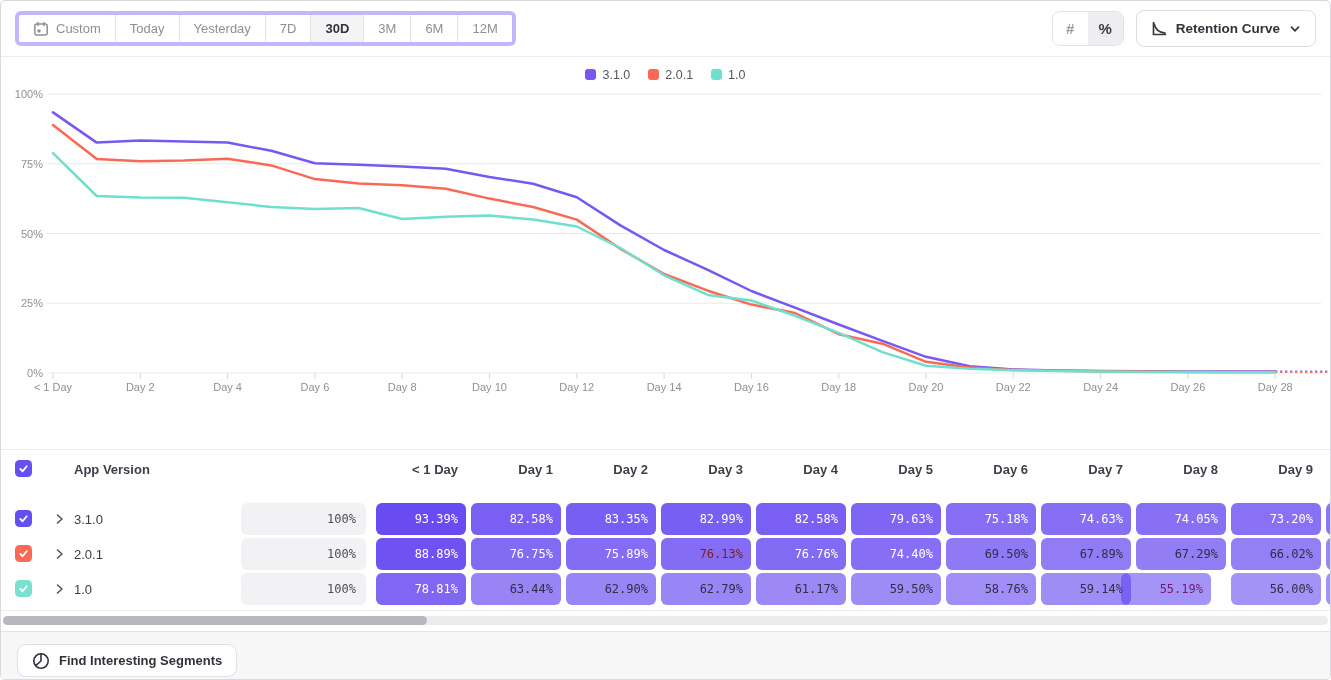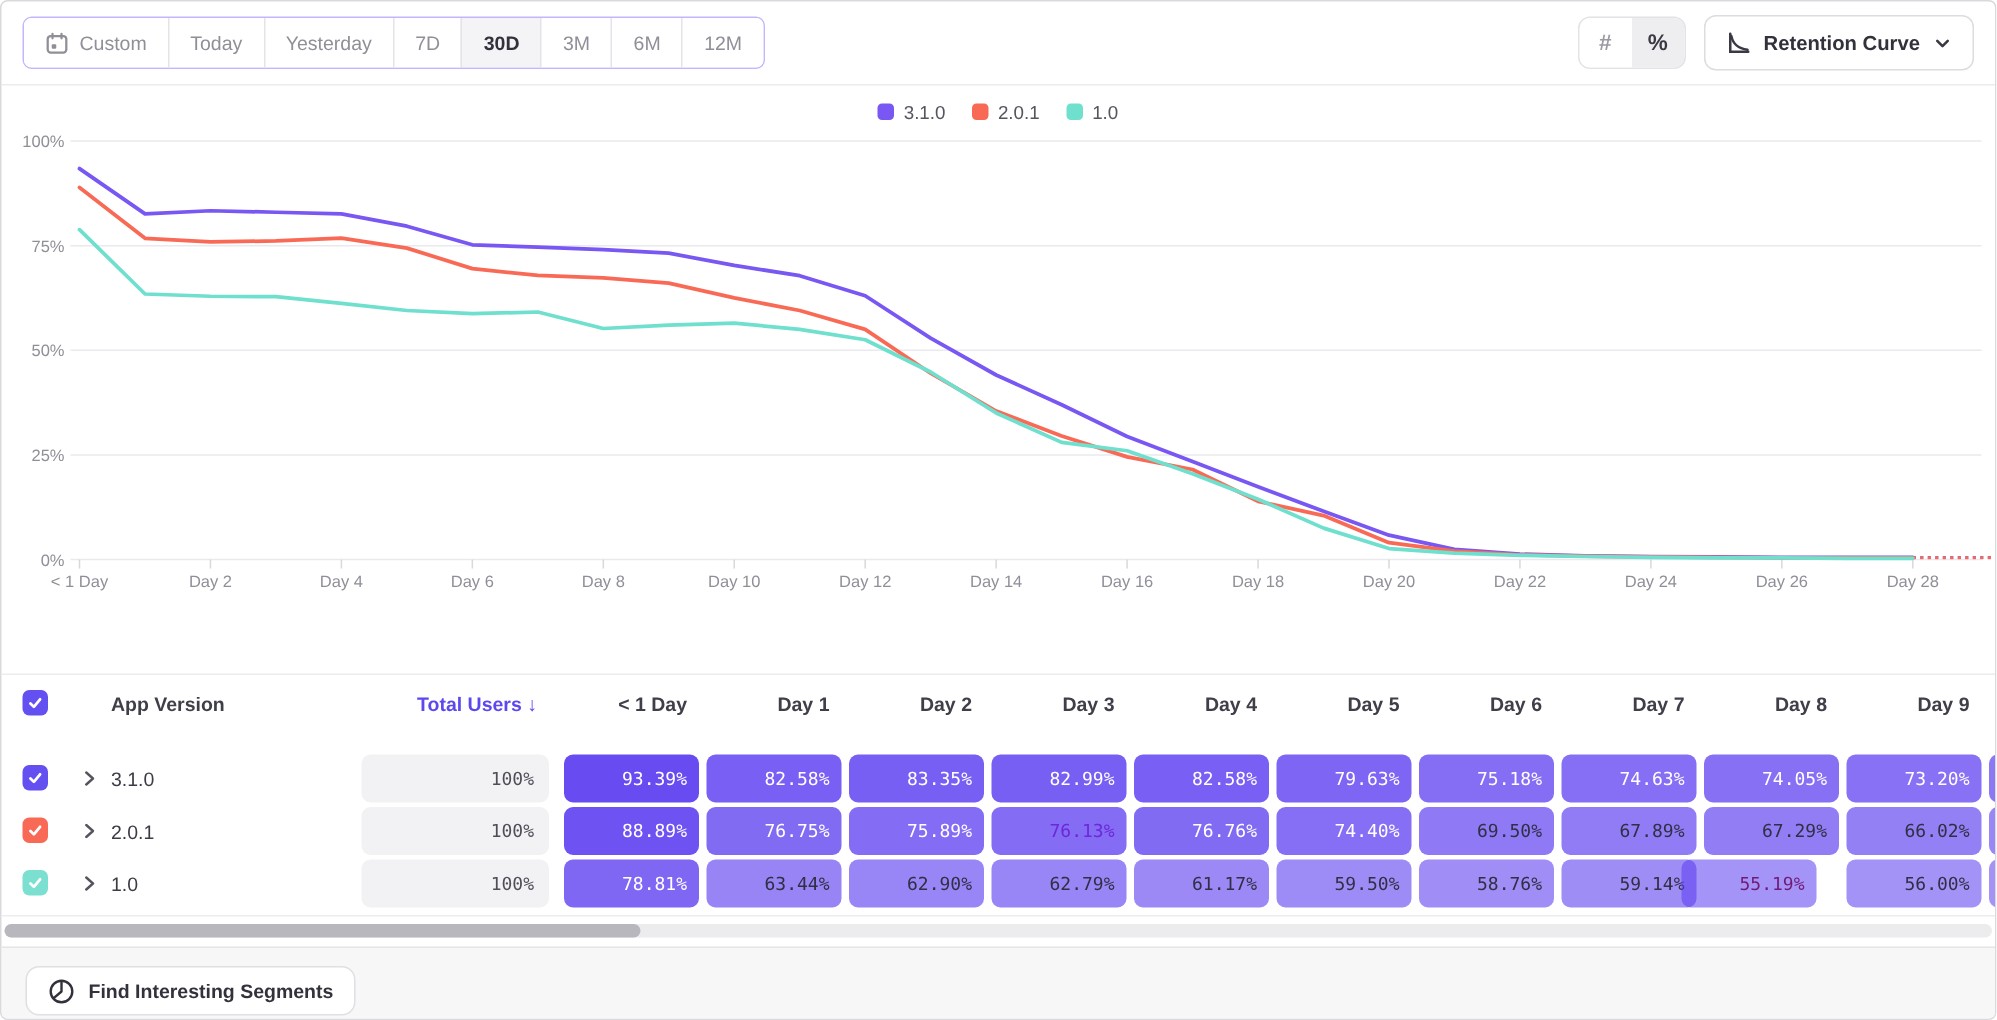--- a/index.html
+++ b/index.html
@@ -2,21 +2,21 @@
 <html><head>
 <meta charset="utf-8">
 <style>
   * { margin:0; padding:0; box-sizing:border-box; }
   html,body { background:#fff; }
   body { font-family:"Liberation Sans", sans-serif; width:1331px; height:680px; }
   .app { position:relative; width:1331px; height:680px; border:1px solid #d9d9de; border-radius:5px; overflow:hidden; background:#fff; display:flex; flex-direction:column; }
 
   
   .toolbar { height:56px; flex:0 0 56px; display:flex; align-items:center; justify-content:space-between; padding:0 14px; border-bottom:1px solid #ececef; }
-  .seg-group { display:flex; align-items:stretch; height:35px; border:1px solid #c4b5fd; border-radius:6px; overflow:hidden; background:#fff; }
+  .seg-group { display:flex; align-items:stretch; height:35px; border:4px solid #c4b5fd; border-radius:6px; overflow:hidden; background:#fff; }
   .seg-btn { display:flex; align-items:center; gap:7px; padding:0 14px; font-size:13px; color:#8f8f98; background:#fff; border:none; border-left:1px solid #e4e4e8; cursor:pointer; font-family:inherit; }
   .seg-btn:first-child { border-left:none; }
   .seg-btn.active { background:#f4f4f6; color:#32323c; font-weight:bold; }
   .toolbar-right { display:flex; align-items:center; gap:12px; }
   .count-toggle { display:flex; height:35px; border:1px solid #e2e2e7; border-radius:8px; overflow:hidden; }
   .count-btn { width:35px; display:flex; align-items:center; justify-content:center; font-size:15px; font-weight:bold; color:#9a9aa2; background:#fff; border:none; cursor:pointer; font-family:inherit; }
   .count-btn.active { background:#eeeef1; color:#3a3a44; }
   .chart-type-btn { display:flex; align-items:center; gap:9px; height:37px; padding:0 14px; border:1px solid #dcdce1; border-radius:8px; background:#fff; font-size:13.5px; font-weight:bold; color:#32323c; cursor:pointer; font-family:inherit; }
 
   
@@ -180,23 +180,20 @@
   </div>
 
   <div class="table-section">
     <div class="thead" id="thead">
       <span class="checkbox">
         <svg width="11" height="11" viewBox="0 0 12 12">
             <path d="M2.5 6.5 L5 9 L9.5 3.5" stroke="#fff" stroke-width="2" fill="none" stroke-linecap="round" stroke-linejoin="round"></path>
           </svg>
       </span>
       <div class="th" style="left:73px">App Version</div>
-      <div class="th right th-total" style="left:240px; width:117px">
-        <span>Total Users</span>&nbsp;<span>↓</span>
-      </div>
       <span id="day-headers"><div class="th right" style="left: 375px; width: 82px;">&lt; 1 Day</div><div class="th right" style="left: 470px; width: 82px;">Day 1</div><div class="th right" style="left: 565px; width: 82px;">Day 2</div><div class="th right" style="left: 660px; width: 82px;">Day 3</div><div class="th right" style="left: 755px; width: 82px;">Day 4</div><div class="th right" style="left: 850px; width: 82px;">Day 5</div><div class="th right" style="left: 945px; width: 82px;">Day 6</div><div class="th right" style="left: 1040px; width: 82px;">Day 7</div><div class="th right" style="left: 1135px; width: 82px;">Day 8</div><div class="th right" style="left: 1230px; width: 82px;">Day 9</div></span>
     </div>
     <div class="tbody" id="tbody">
         <div class="trow">
           <span class="checkbox" style="background: rgb(100, 80, 240);">
             <svg width="11" height="11" viewBox="0 0 12 12">
               <path d="M2.5 6.5 L5 9 L9.5 3.5" stroke="#fff" stroke-width="2" fill="none" stroke-linecap="round" stroke-linejoin="round"></path>
             </svg>
           </span>
           <span class="row-chevron">
@@ -227,21 +224,21 @@
           <span class="row-chevron">
             <svg width="8" height="10" viewBox="0 0 8 10">
               <path d="M1.5 1 L6 5 L1.5 9" stroke="#55555e" stroke-width="1.6" fill="none" stroke-linecap="round" stroke-linejoin="round"></path>
             </svg>
           </span>
           <span class="row-name">2.0.1</span>
           <span class="total-bar">100%</span>
           <span class="pill" style="left: 375px; background: rgba(93, 62, 240, 0.89); color: rgb(255, 255, 255);">88.89%</span>
           <span class="pill" style="left: 470px; background: rgba(93, 62, 240, 0.77); color: rgb(255, 255, 255);">76.75%</span>
           <span class="pill" style="left: 565px; background: rgba(93, 62, 240, 0.76); color: rgb(255, 255, 255); padding-left: 48px;">75.89%</span>
-          <span class="pill" style="left: 660px; background: rgba(93, 62, 240, 0.76); color: #6d28d9;">76.13%</span>
+          <span class="pill" style="left: 660px; background: rgba(93, 62, 240, 0.76); color: #7f1d1d;">76.13%</span>
           <span class="pill" style="left: 755px; background: rgba(93, 62, 240, 0.77); color: rgb(255, 255, 255);">76.76%</span>
           <span class="pill" style="left: 850px; background: rgba(93, 62, 240, 0.745); color: rgb(255, 255, 255);">74.40%</span>
           <span class="pill" style="left: 945px; background: rgba(93, 62, 240, 0.694); color: rgb(47, 47, 69);">69.50%</span>
           <span class="pill" style="left: 1040px; background: rgba(93, 62, 240, 0.68); color: rgb(47, 47, 69);">67.89%</span>
           <span class="pill" style="left: 1135px; background: rgba(93, 62, 240, 0.675); color: rgb(47, 47, 69);">67.29%</span>
           <span class="pill" style="left: 1230px; background: rgba(93, 62, 240, 0.66); color: rgb(47, 47, 69);">66.02%</span>
           <span class="pill" style="left: 1325px; background: rgba(93, 62, 240, 0.624); color: rgb(47, 47, 69);">62.50%</span>
         </div>
         <div class="trow">
           <span class="checkbox" style="background: rgb(124, 224, 209);">

